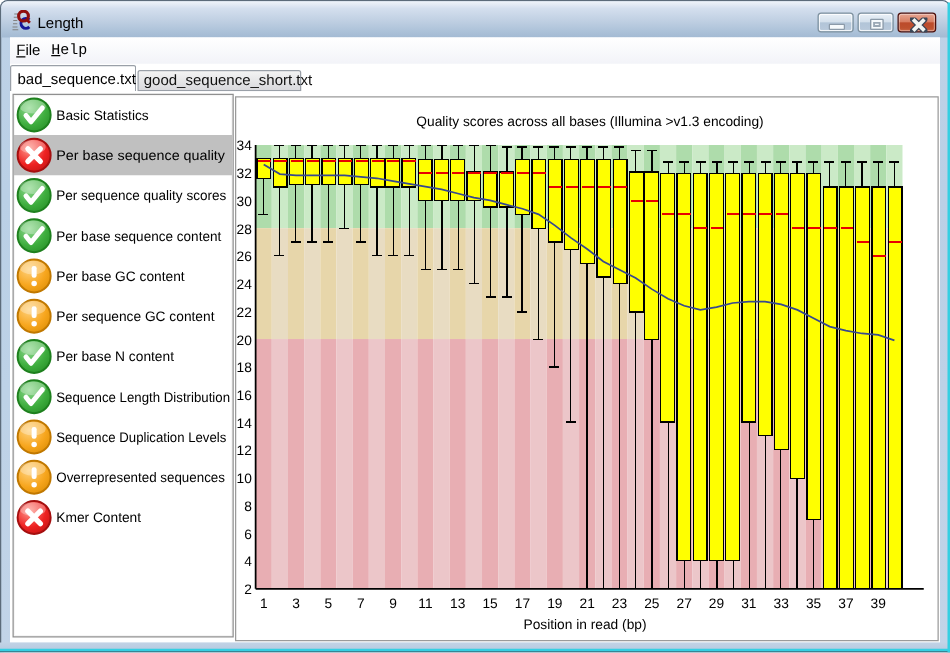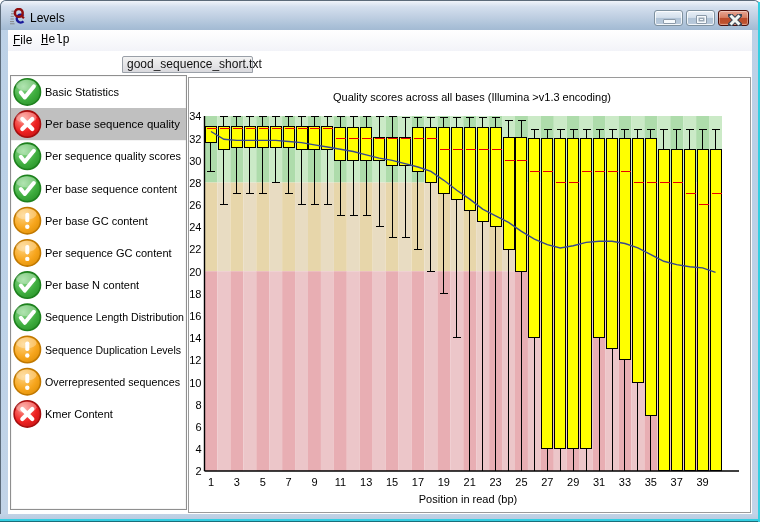--- a/index.html
+++ b/index.html
@@ -15,21 +15,21 @@
 #btncls { left:718px; width:31px; background:linear-gradient(#e7a694,#d77e62 46%,#bc4b2b 52%,#bd512e 82%,#cd6a49); border:1px solid #4d0f0a; box-shadow:inset 0 0 0 1px rgba(255,255,255,.35); }
 #btnmin::after { content:""; position:absolute; left:8px; top:8px; width:11px; height:3px; background:#f6fafd; border:1px solid #8b9aa9; border-radius:1px; }
 #btnmax::after { content:""; position:absolute; left:9px; top:4px; width:9px; height:7px; background:#f6fafd; border:1.5px solid #8b9aa9; border-radius:1px; box-shadow:inset 0 0 0 1.5px #f6fafd, inset 0 0 0 3px #9aa8b5; }
 #btncls svg { position:absolute; left:8.5px; top:2.5px; }
 #content { position:absolute; left:8px; top:30px; width:744px; height:484px; background:#fff; }
 #menubar { position:absolute; left:0; top:0; width:744px; height:32px; background:linear-gradient(#ffffff,#f2f3f8 70%,#e9ebf3); border-bottom:1px solid #c9cdd8; font-size:12px; }
 #menubar span.m { position:absolute; top:3px; }
 u.mn { text-decoration:underline; }
 #tabrow { position:absolute; left:0; top:21px; width:744px; height:22px; background:#fff; }
 #tab1 { position:absolute; left:0px; top:1px; width:101px; height:21px; background:#fff; border:1px solid #9aa0a8; border-bottom:none; border-radius:2px 2px 0 0; font-size:12px; padding:2.5px 0 0 5px; z-index:2; }
-#tab2 { position:absolute; left:102px; top:4.5px; width:131px; height:17px; background:linear-gradient(#f3f3f3,#d9d9dd); border:1px solid #9aa0a8; border-radius:2px 2px 0 0; font-size:12px; padding:0.5px 0 0 4px; color:#111;margin-left:12px; }
+#tab2 { position:absolute; left:102px; top:4.5px; width:131px; height:17px; background:linear-gradient(#f3f3f3,#d9d9dd); border:1px solid #9aa0a8; border-radius:2px 2px 0 0; font-size:12px; padding:0.5px 0 0 4px; color:#111; }
 #mainpane { position:absolute; left:0; top:43px; width:744px; height:441px; background:#fff; }
 #listpanel { position:absolute; left:2px; top:2px; width:177px; height:435px; border:1px solid #8f8f8f; box-shadow:inset 0 0 0 1px #f5f5f5; background:#fff; }
 #chartpanel { position:absolute; left:180px; top:3.5px; width:562.5px; height:436px; border:1px solid #9a9a9a; background:#fff; }
 svg text { font-family:"Liberation Sans", sans-serif; }
 </style></head>
 <body>
 <div id="win">
   <div id="titlebar"></div>
   <svg id="fqicon" width="18" height="19" viewBox="0 0 18 19">
     <g stroke="#808080" stroke-width="0.9">
@@ -37,36 +37,37 @@
         <line x1="2" y1="5.8" x2="5" y2="5.8"></line>
         <line x1="1.6" y1="8.4" x2="4.8" y2="8.4"></line>
         <line x1="1.4" y1="11" x2="4.8" y2="11"></line>
         <line x1="1" y1="13.6" x2="5" y2="13.6"></line>
         <line x1="1" y1="15.8" x2="5.6" y2="15.8"></line>
       </g>
     <path d="M 14.46 7.94 A 3.9 3.9 0 1 0 14.46 13.46" fill="none" stroke="#171799" stroke-width="2.4"></path>
     <circle cx="9.8" cy="4.9" r="3.9" fill="none" stroke="#8f0e0e" stroke-width="2.5"></circle>
     <line x1="12.3" y1="7.6" x2="14.9" y2="10.2" stroke="#8f0e0e" stroke-width="2.2"></line>
   </svg>
-  <div id="title">Levels</div>
+  <div id="title">Length</div>
   <div class="btn" id="btnmin"></div>
   <div class="btn" id="btnmax"></div>
   <div class="btn" id="btncls">
       <svg width="14" height="12" viewBox="0 0 14 12">
         <path d="M 2.2 1.2 L 11.8 10.8 M 2.2 10.8 L 11.8 1.2" stroke="#3a4656" stroke-width="5" stroke-linecap="round"></path>
         <path d="M 2.5 1.5 L 11.5 10.5 M 2.5 10.5 L 11.5 1.5" stroke="#f2f5f1" stroke-width="3" stroke-linecap="butt"></path>
       </svg>
     </div>
   <div id="content">
     <div id="menubar">
         <span class="m" style="left:5px;"><u class="mn">F</u>ile</span>
         <span class="m" style="left:33px;font-family:Liberation Mono, monospace;"><u class="mn">H</u>elp</span>
       </div>
     <div id="tabrow">
         <div id="tab2">good_sequence_short.txt</div>
+        <div id="tab1">bad_sequence.txt</div>
       </div>
     <div id="mainpane">
         <div id="listpanel"></div>
         <div id="chartpanel"></div>
       </div>
   </div>
 </div>
 <svg width="175" height="434" viewBox="0 0 175 434" style="position:absolute;left:11px;top:76px;">
 <defs>
 <radialGradient id="gg" cx="0.35" cy="0.3" r="0.9">

